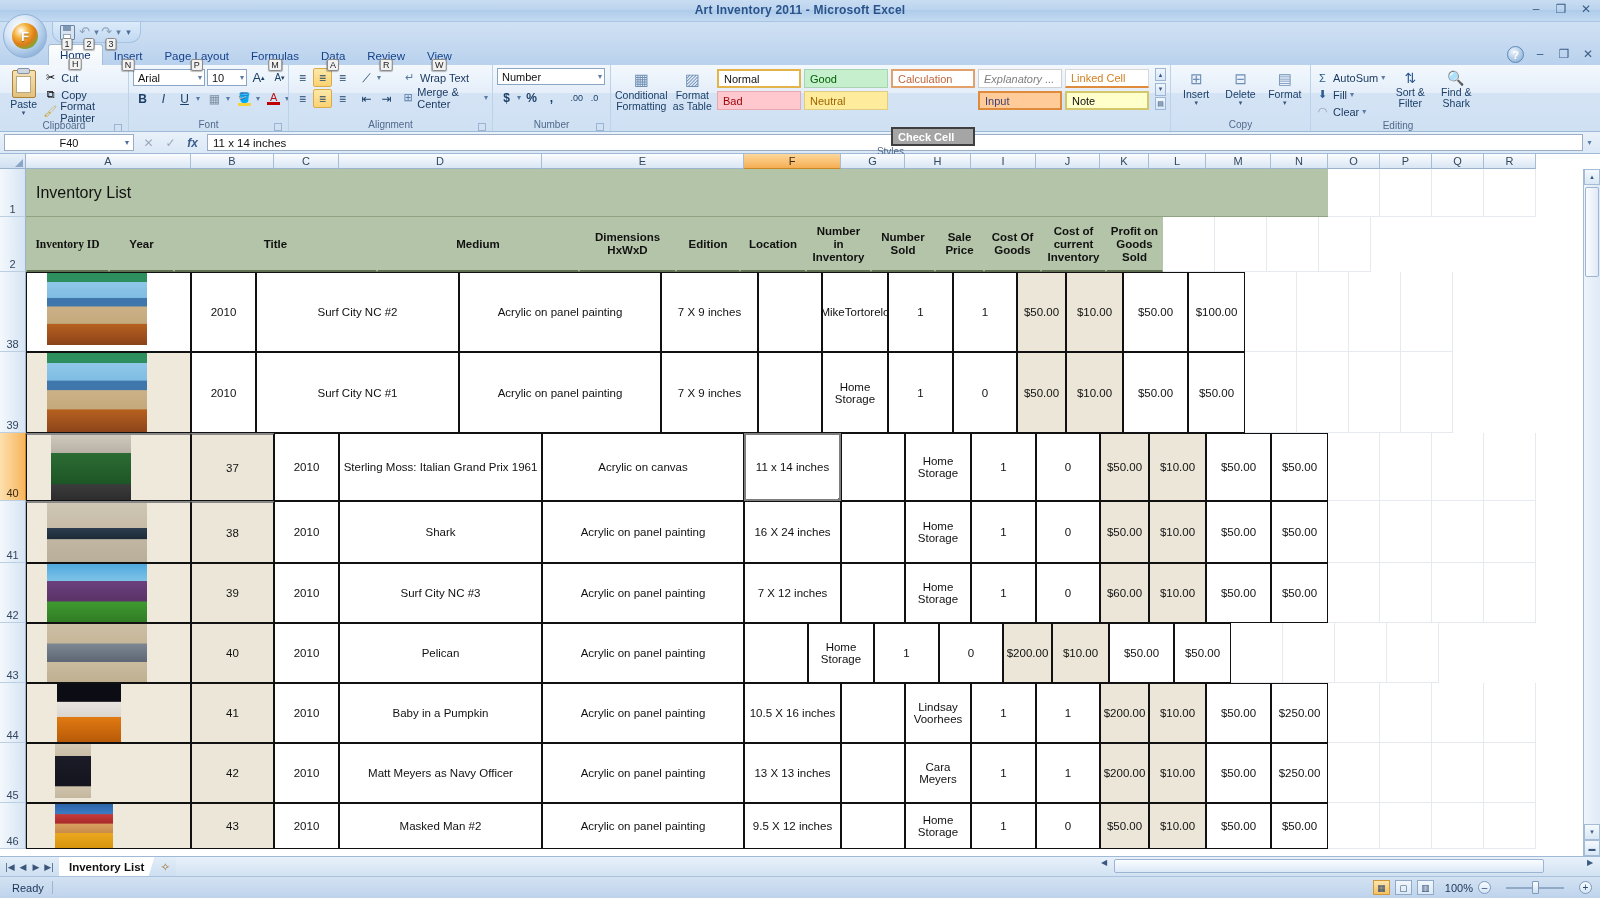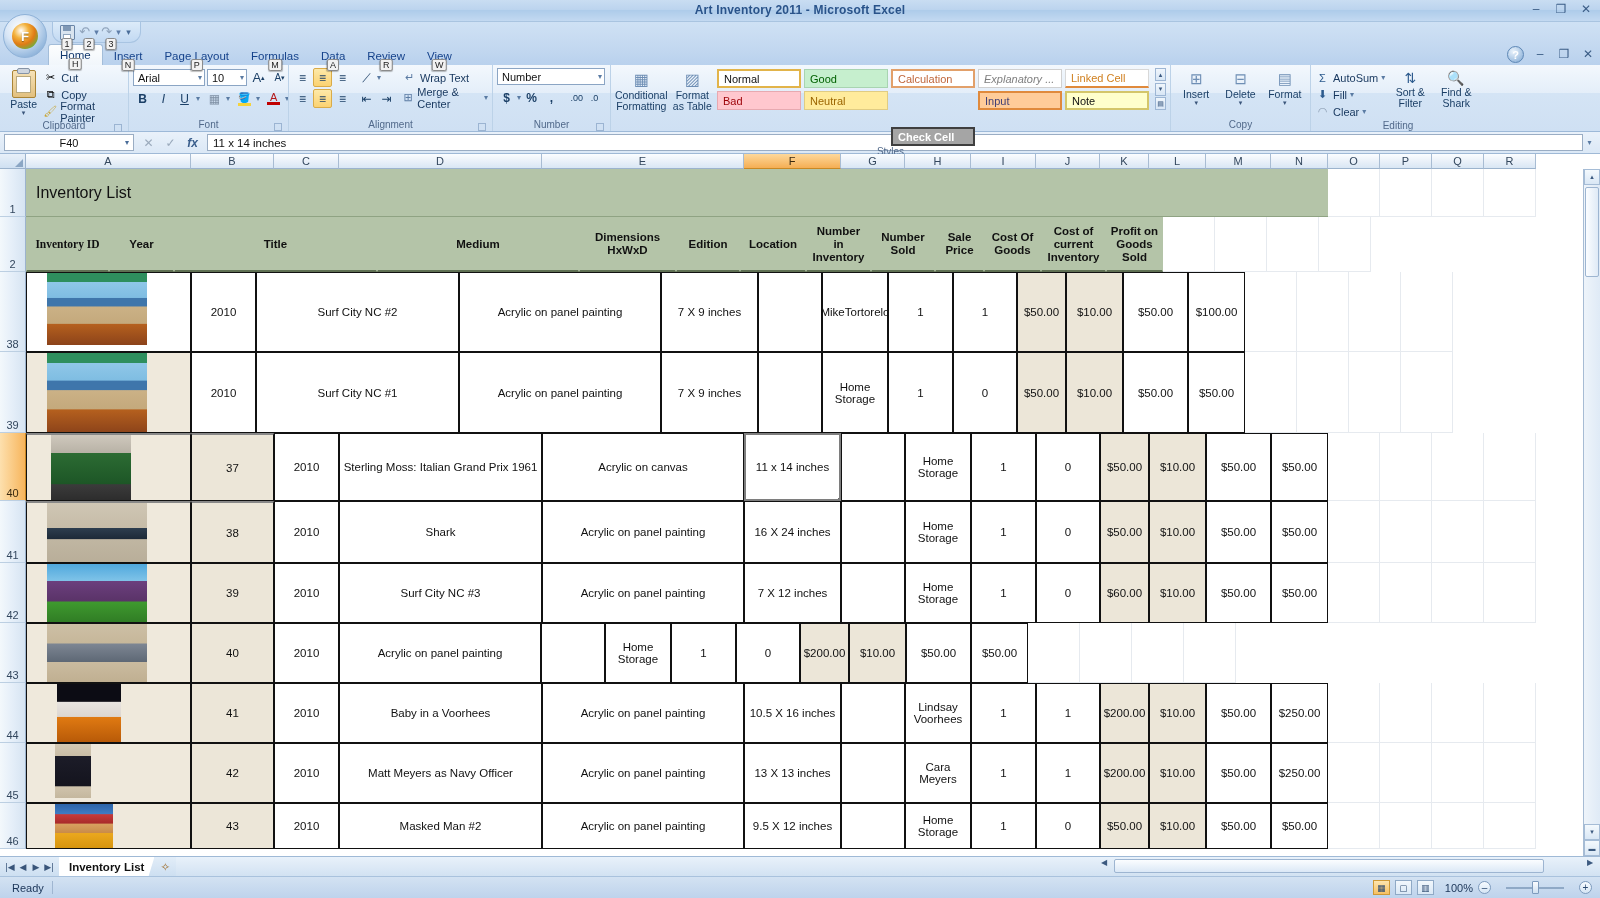--- a/index.html
+++ b/index.html
@@ -860,20 +860,21 @@
             <div class="cell empty" style="width: 52px; flex: 0 0 52px;"></div>
           </div>
           <div class="xrow" style="height: 60px;">
             <div class="cell data beige2 cellwrap" style="width: 165px; flex: 0 0 165px; position: relative; background: rgb(239, 233, 220);">
               <div class="thumb" style="left: 20px; top: 0px;">
                 <div style="width: 100px; height: 60px; overflow: hidden; background: linear-gradient(rgb(205, 191, 165) 0%, rgb(198, 183, 154) 32%, rgb(125, 134, 147) 33%, rgb(94, 104, 117) 63%, rgb(202, 187, 159) 64%, rgb(191, 174, 144) 100%);"></div>
               </div>
             </div>
             <div class="cell data beige" style="width: 83px; flex: 0 0 83px;">40</div>
             <div class="cell data" style="width: 65px; flex: 0 0 65px; position: relative;">2010</div>
+            <div class="cell data" style="width: 203px; flex: 0 0 203px;">Pelican</div>
             <div class="cell data" style="width: 202px; flex: 0 0 202px;">Acrylic on panel painting</div>
             <div class="cell data" style="width: 64px; flex: 0 0 64px;"></div>
             <div class="cell data" style="width: 66px; flex: 0 0 66px;">Home Storage</div>
             <div class="cell data" style="width: 65px; flex: 0 0 65px;">1</div>
             <div class="cell data" style="width: 64px; flex: 0 0 64px;">0</div>
             <div class="cell data beige" style="width: 49px; flex: 0 0 49px;">$200.00</div>
             <div class="cell data beige" style="width: 57px; flex: 0 0 57px;">$10.00</div>
             <div class="cell data" style="width: 65px; flex: 0 0 65px;">$50.00</div>
             <div class="cell data" style="width: 57px; flex: 0 0 57px;">$50.00</div>
             <div class="cell empty" style="width: 52px; flex: 0 0 52px;"></div>
@@ -882,21 +883,21 @@
             <div class="cell empty" style="width: 52px; flex: 0 0 52px;"></div>
           </div>
           <div class="xrow" style="height: 60px;">
             <div class="cell data beige2 cellwrap" style="width: 165px; flex: 0 0 165px; position: relative; background: rgb(239, 233, 220);">
               <div class="thumb" style="left: 30px; top: 0px;">
                 <div style="width: 64px; height: 58px; overflow: hidden; background: linear-gradient(rgb(12, 12, 20) 0%, rgb(12, 12, 20) 30%, rgb(232, 228, 224) 31%, rgb(220, 214, 208) 56%, rgb(224, 122, 18) 57%, rgb(184, 90, 8) 100%);"></div>
               </div>
             </div>
             <div class="cell data beige" style="width: 83px; flex: 0 0 83px;">41</div>
             <div class="cell data" style="width: 65px; flex: 0 0 65px; position: relative;">2010</div>
-            <div class="cell data" style="width: 203px; flex: 0 0 203px;">Baby in a Voorhees</div>
+            <div class="cell data" style="width: 203px; flex: 0 0 203px;">Baby in a Pumpkin</div>
             <div class="cell data" style="width: 202px; flex: 0 0 202px;">Acrylic on panel painting</div>
             <div class="cell data" style="width: 97px; flex: 0 0 97px;">10.5 X 16 inches</div>
             <div class="cell data" style="width: 64px; flex: 0 0 64px;"></div>
             <div class="cell data" style="width: 66px; flex: 0 0 66px;">
               <div>
                 <div>Lindsay</div>
                 <div>Voorhees</div>
               </div>
             </div>
             <div class="cell data" style="width: 65px; flex: 0 0 65px;">1</div>

